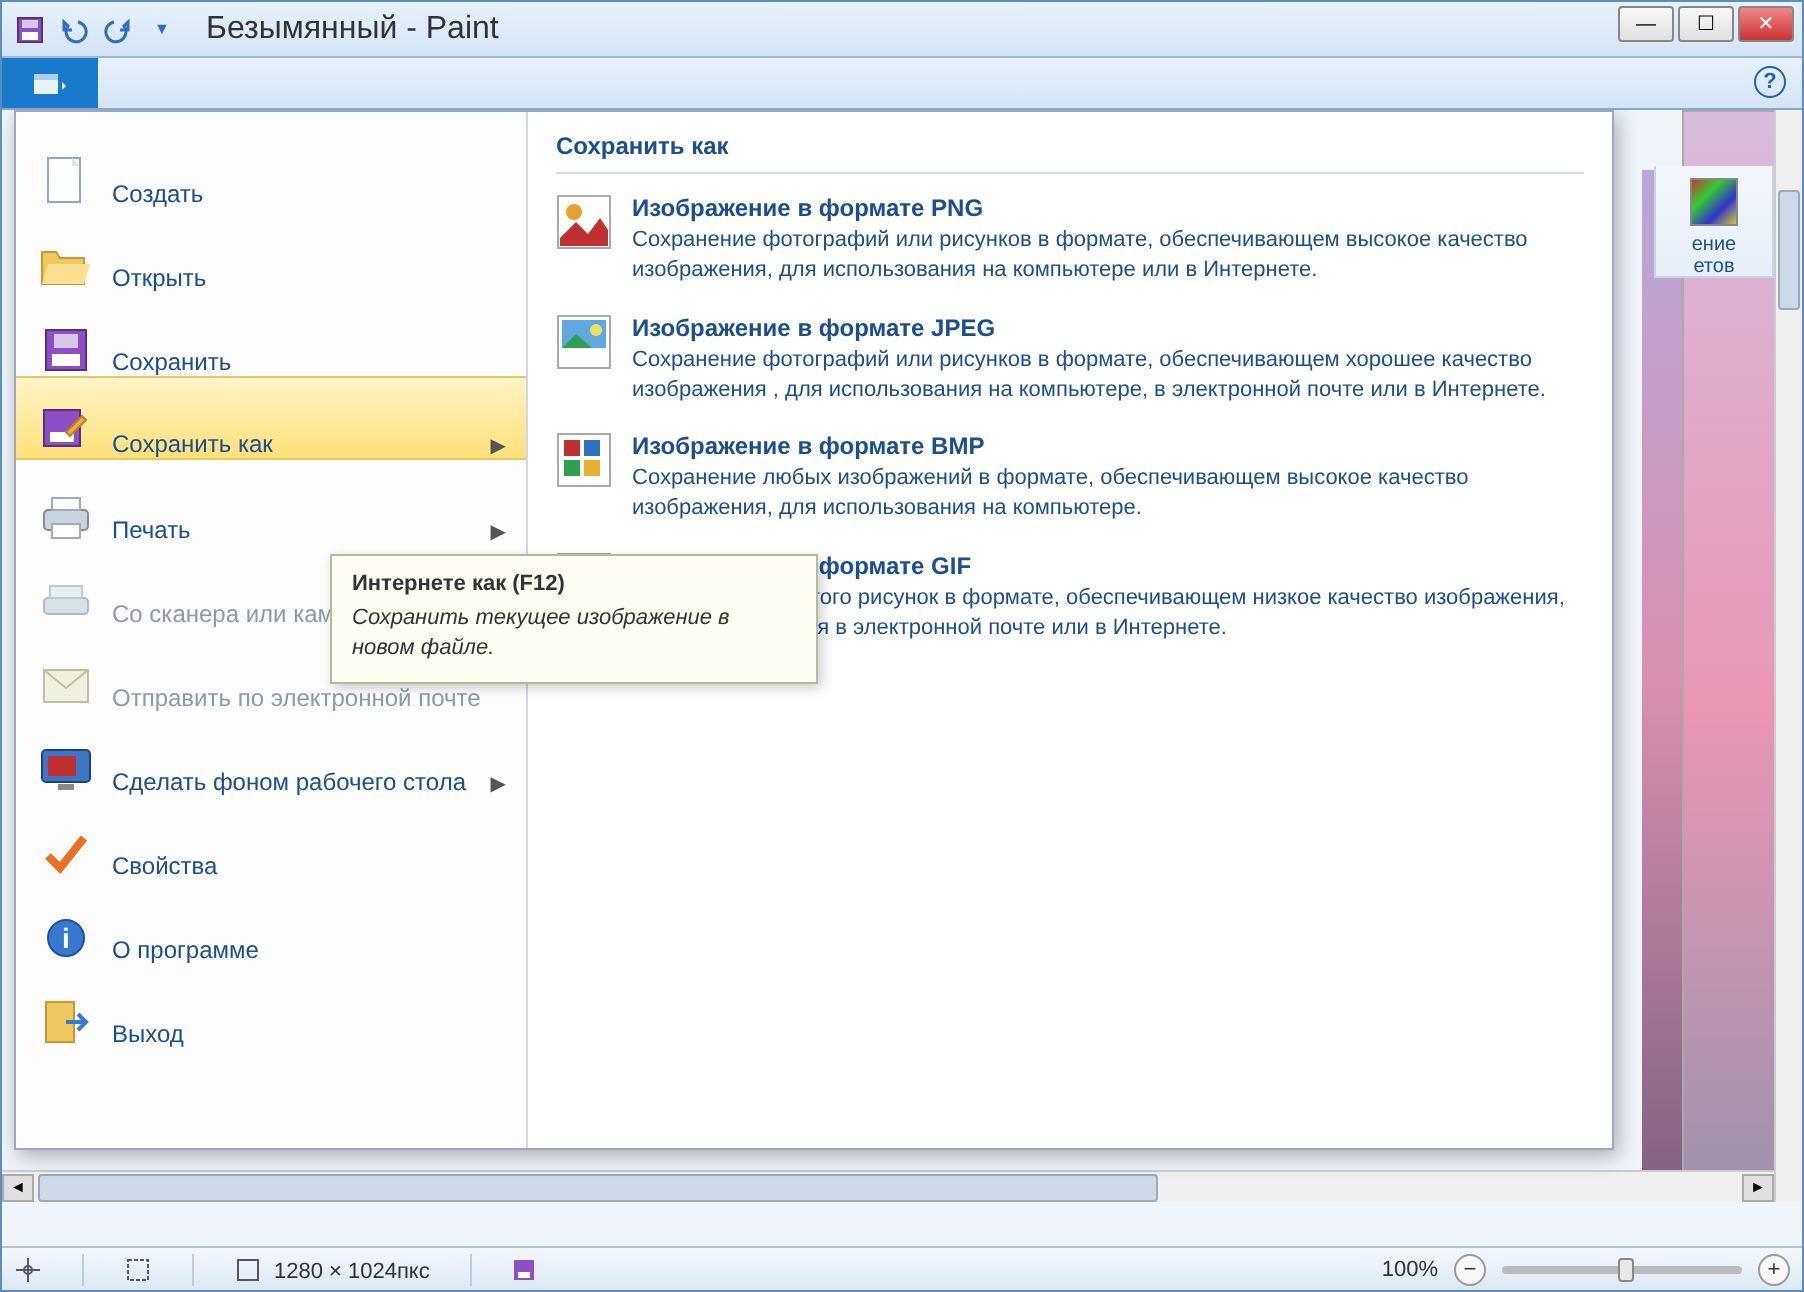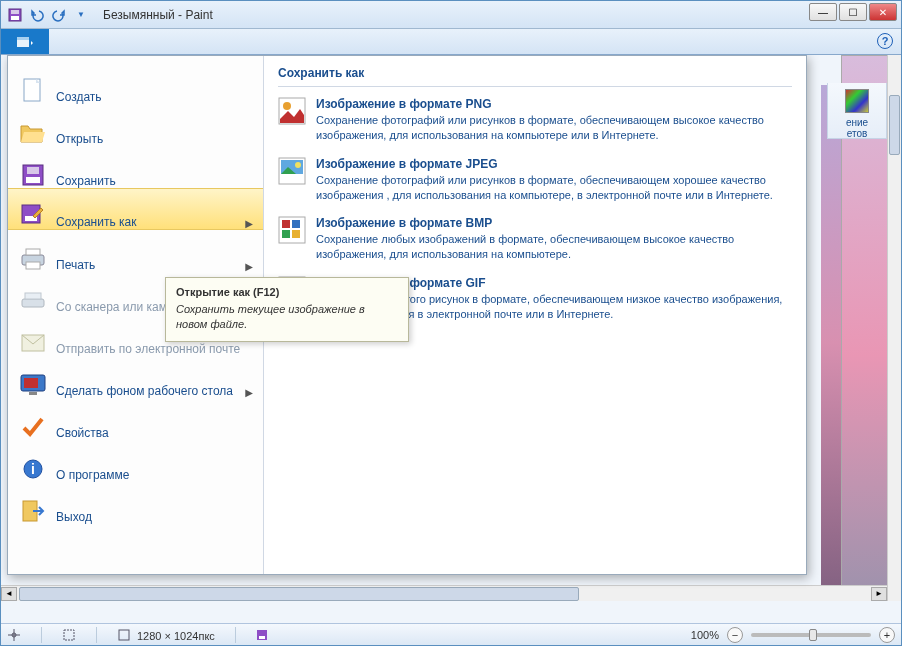--- a/index.html
+++ b/index.html
@@ -3,21 +3,21 @@
 <meta charset="utf-8">
 <style>
 * { margin: 0; padding: 0; box-sizing: border-box; font-family: 'Segoe UI', Tahoma, sans-serif; }
 body { background: #fff; overflow: hidden; width: 902px; height: 646px; }
 
 .window { width: 902px; height: 646px; display: flex; flex-direction: column; border: 1px solid #5a8fbf; }
 
 .titlebar { height: 28px; background: linear-gradient(to bottom, #e8f1fb, #d4e4f5); display: flex; align-items: center; padding: 0 4px; border-bottom: 1px solid #a0b8d0; position: relative; }
 .qat { display: flex; gap: 2px; align-items: center; }
 .qat-btn { width: 20px; height: 20px; display: flex; align-items: center; justify-content: center; cursor: pointer; }
-.title-text { margin-left: 12px; font-size: 12px; color: #333; }
+.title-text { margin-left: 12px; font-size: 16px; color: #333; }
 .win-controls { position: absolute; right: 4px; top: 2px; display: flex; gap: 2px; }
 .win-btn { width: 28px; height: 18px; border: 1px solid #888; border-radius: 2px; display: flex; align-items: center; justify-content: center; font-size: 10px; cursor: pointer; background: linear-gradient(to bottom,#f8f8f8,#e0e0e0); }
 .win-btn.close { background: linear-gradient(to bottom,#e88,#c33); color: #fff; }
 
 .ribbon-tabs { height: 26px; background: linear-gradient(to bottom,#e8f1fb,#d4e4f5); display: flex; align-items: stretch; border-bottom: 1px solid #87a8cc; position: relative; }
 .file-tab { width: 48px; background: #1979ca; display: flex; align-items: center; justify-content: center; cursor: pointer; }
 .file-tab svg { width: 18px; height: 14px; }
 .help-icon { position: absolute; right: 8px; top: 4px; width: 16px; height: 16px; color: #1e60b8; cursor: pointer; display: flex; align-items: center; justify-content: center; font-weight: bold; border: 1px solid #1e60b8; border-radius: 50%; font-size: 11px; }
 
 .content-area { flex: 1; position: relative; background: #f0f5fb; overflow: hidden; }
@@ -297,21 +297,21 @@
             <div class="fmt-title">Изображение в формате GIF</div>
             <div class="fmt-desc">Сохранение простого рисунок в формате, обеспечивающем низкое качество изображения, для использования в электронной почте или в Интернете.</div>
           </div>
         </div>
 
 
       </div>
     </div>
 
     <div class="tooltip">
-      <div class="tt-title">Открытие как (F12)</div>
+      <div class="tt-title">Интернете как (F12)</div>
       <div class="tt-body">Сохранить текущее изображение в новом файле.</div>
     </div>
 
     <div class="vscroll">
       <div class="vscroll-thumb"></div>
     </div>
 
     <div class="hscroll">
       <div class="hscroll-btn">◄</div>
       <div class="hscroll-track">

